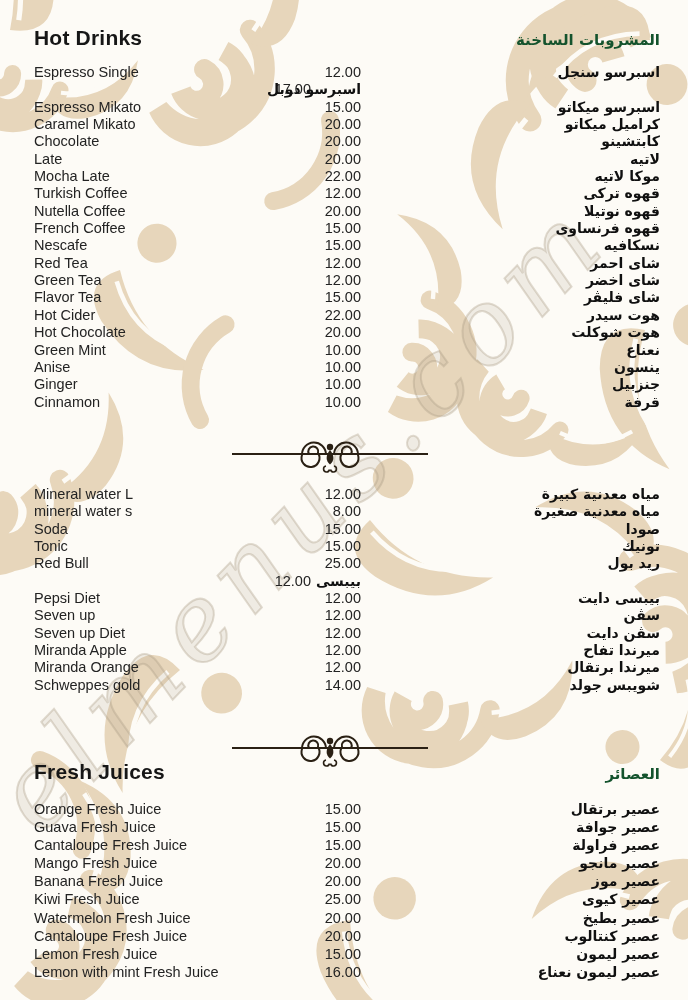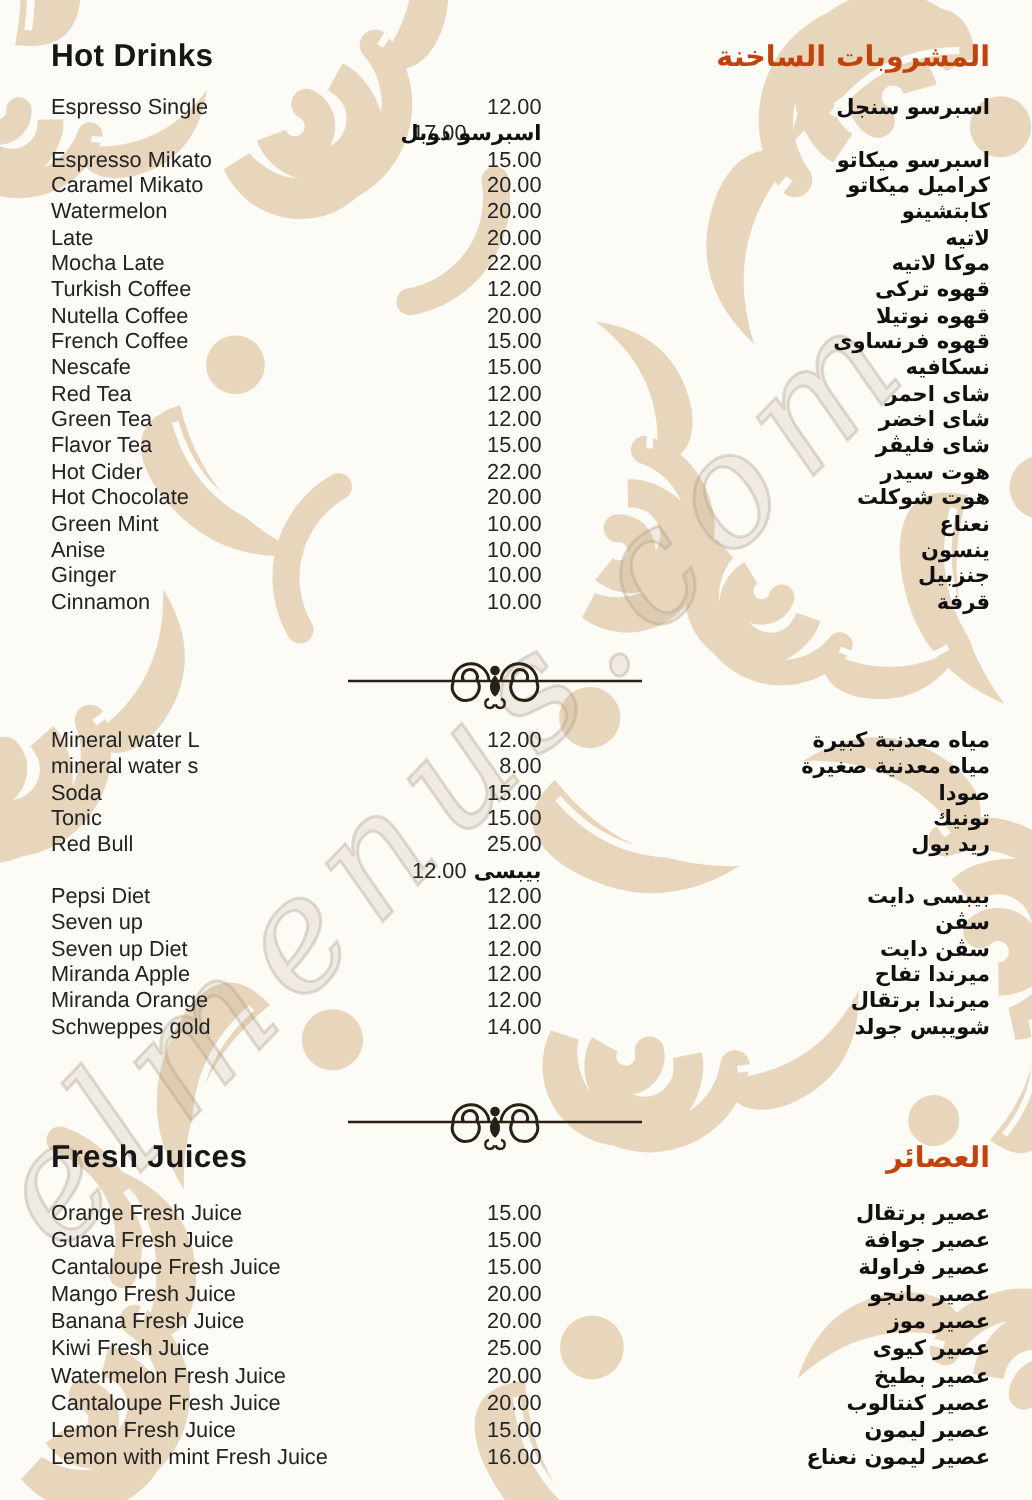--- a/index.html
+++ b/index.html
@@ -17,21 +17,21 @@
     color:rgba(168,156,132,0.16);
     -webkit-text-stroke:2px rgba(168,156,132,0.35);
   }
   .content{position:absolute;inset:0;z-index:2;}
   .section{position:absolute;left:0;right:0;}
   #sec-hot{top:26px;}
   #sec-soft{top:466px;}
   #sec-fresh{top:760px;}
   .sec-head{display:flex;justify-content:space-between;align-items:baseline;padding:0 28px 0 34px;}
   .title-en{font-size:21px;font-weight:bold;color:#161616;letter-spacing:0.2px;}
-  .title-ar{font-size:19px;font-weight:bold;color:#c2410c;font-family:"DejaVu Sans",sans-serif;}
+  .title-ar{font-size:15px;font-weight:bold;color:#14532d;font-family:"DejaVu Sans",sans-serif;}
   .rows{margin-top:14px;}
   #sec-soft .rows{margin-top:20px;}
   #sec-fresh .rows{margin-top:16px;}
   .row{display:grid;grid-template-columns:277px 50px 1fr;padding:0 28px 0 34px;line-height:17.35px;}
   #sec-fresh .row{line-height:18.1px;}
   .c-en{font-size:14.5px;color:#232323;white-space:nowrap;}
   .c-price{font-size:14.5px;color:#232323;text-align:right;white-space:nowrap;}
   .c-ar{font-size:14px;font-weight:bold;color:#101010;text-align:right;white-space:nowrap;font-family:"DejaVu Sans",sans-serif;}
   .divider{position:absolute;left:230px;width:200px;height:40px;z-index:2;}
   #div1{top:438px;}
@@ -105,21 +105,21 @@
             <span class="c-en">Espresso Mikato</span>
             <span class="c-price">15.00</span>
             <span class="c-ar" dir="rtl">اسبرسو ميكاتو</span>
           </div>
           <div class="row">
             <span class="c-en">Caramel Mikato</span>
             <span class="c-price">20.00</span>
             <span class="c-ar" dir="rtl">كراميل ميكاتو</span>
           </div>
           <div class="row">
-            <span class="c-en">Watermelon</span>
+            <span class="c-en">Chocolate</span>
             <span class="c-price">20.00</span>
             <span class="c-ar" dir="rtl">كابتشينو</span>
           </div>
           <div class="row">
             <span class="c-en">Late</span>
             <span class="c-price">20.00</span>
             <span class="c-ar" dir="rtl">لاتيه</span>
           </div>
           <div class="row">
             <span class="c-en">Mocha Late</span>

